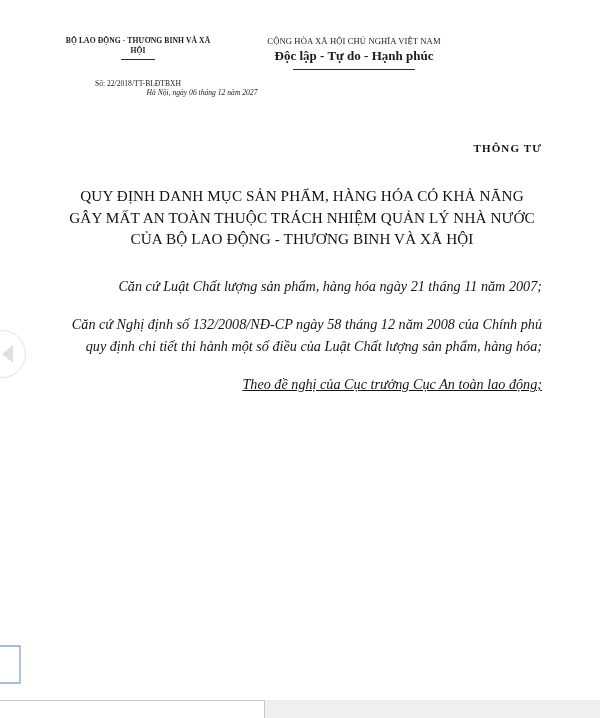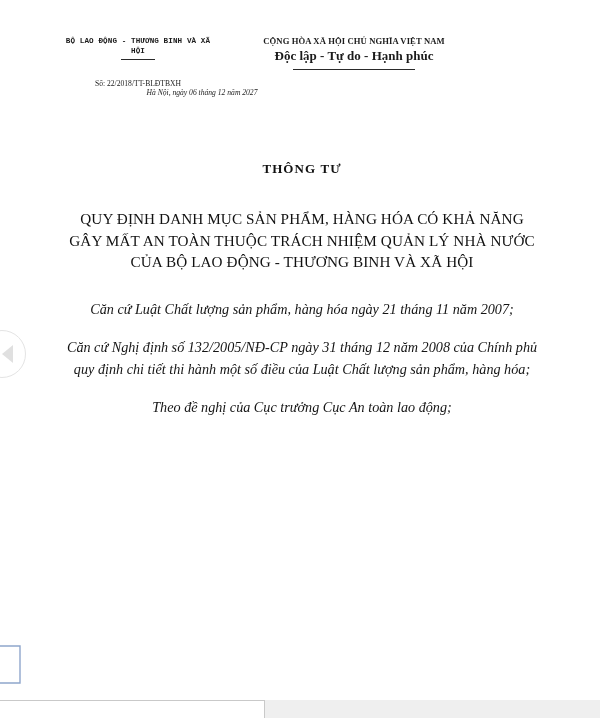--- a/index.html
+++ b/index.html
@@ -83,25 +83,24 @@
     flex: 0 0 auto;
     margin-left: 10px;
   }
   .org-name {
     font-size: 7.6px;
     font-weight: bold;
     line-height: 1.32;
     letter-spacing: 0.1px;
     color: #1b1b1b;
     text-transform: uppercase;
-    font-family: Liberation Mono, monospace;
   }
   .nation-name {
     font-size: 8.6px;
-    font-weight: bold;
+    font-weight: normal;
     line-height: 1.3;
     letter-spacing: 0.1px;
     color: #1b1b1b;
     text-transform: uppercase;
   }
   .motto {
     font-size: 13px;
     font-weight: bold;
     line-height: 1.45;
     color: #1b1b1b;
@@ -137,23 +136,23 @@
     text-align: center;
     font-size: 7.6px;
     font-style: italic;
     color: #1b1b1b;
     flex: 0 0 auto;
     margin-left: 10px;
   }
 
   
   .doc-title {
-    margin-top: 64px;
-    text-align: center;
-    font-size: 13px;
+    margin-top: 45px;
+    text-align: right;
+    font-size: 11px;
     font-weight: bold;
     letter-spacing: 1.1px;
     color: #111111;
   }
   .doc-subtitle {
     margin-top: 31px;
     text-align: center;
     font-size: 15.2px;
     line-height: 1.42;
     letter-spacing: 0.1px;
@@ -164,24 +163,25 @@
   
   .body-block {
     margin-top: 26px;
   }
   .para {
     font-size: 14.2px;
     font-style: italic;
     line-height: 1.52;
     color: #141414;
     margin: 0 0 17px 0;
-    text-align: center;
+    text-align: right;
   }
   .para:last-child {
     margin-bottom: 0;
+    text-decoration: underline;
   }
   .para.tight-top {
     margin-top: 0;
   }
 
   
   #nav-prev {
     position: absolute;
     left: -22px;
     top: 330px;
@@ -239,21 +239,21 @@
       <div class="meta-row">
         <div class="doc-number">Số: 22/2018/TT-BLĐTBXH</div>
         <div class="doc-place-date">Hà Nội, ngày 06 tháng 12 năm 2027</div>
       </div>
 
       <div class="doc-title">THÔNG TƯ</div>
       <div class="doc-subtitle">QUY ĐỊNH DANH MỤC SẢN PHẨM, HÀNG HÓA CÓ KHẢ NĂNG GÂY MẤT AN TOÀN THUỘC TRÁCH NHIỆM QUẢN LÝ NHÀ NƯỚC CỦA BỘ LAO ĐỘNG - THƯƠNG BINH VÀ XÃ HỘI</div>
 
       <div class="body-block">
         <p class="para tight-top">Căn cứ Luật Chất lượng sản phẩm, hàng hóa ngày 21 tháng 11 năm 2007;</p>
-        <p class="para">Căn cứ Nghị định số 132/2005/NĐ-CP ngày 31 tháng 12 năm 2008 của Chính phủ quy định chi tiết thi hành một số điều của Luật Chất lượng sản phẩm, hàng hóa;</p>
+        <p class="para">Căn cứ Nghị định số 132/2008/NĐ-CP ngày 58 tháng 12 năm 2008 của Chính phủ quy định chi tiết thi hành một số điều của Luật Chất lượng sản phẩm, hàng hóa;</p>
         <p class="para">Theo đề nghị của Cục trưởng Cục An toàn lao động;</p>
       </div>
 
     </div>
 
     <div id="nav-prev">
       <div class="tri"></div>
     </div>
 
     <div id="comment-marker">

